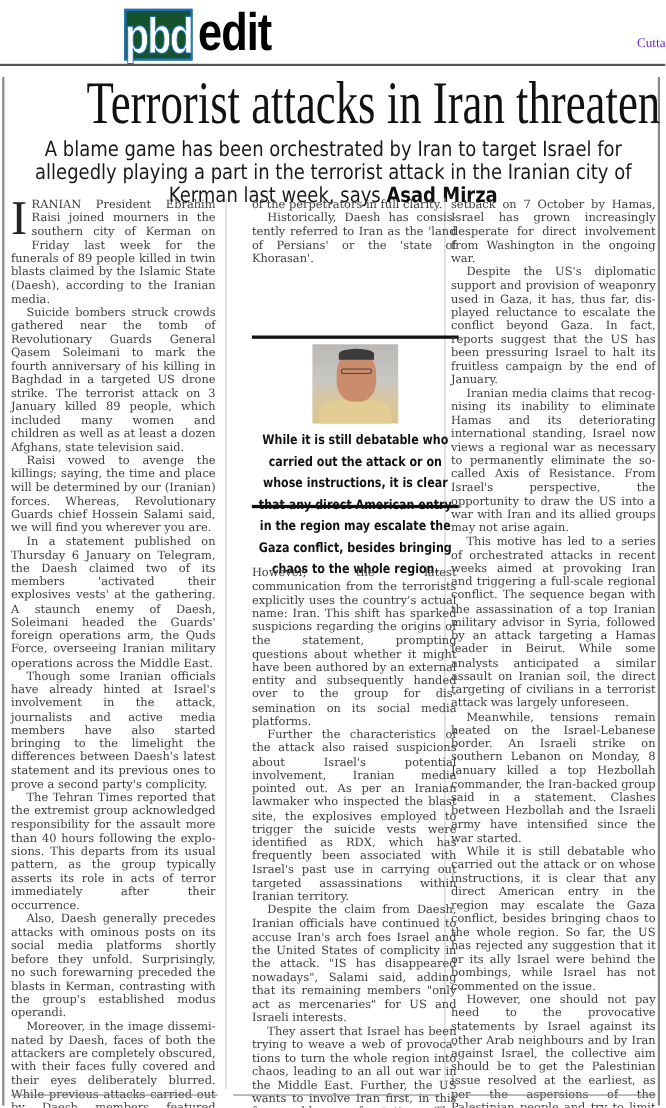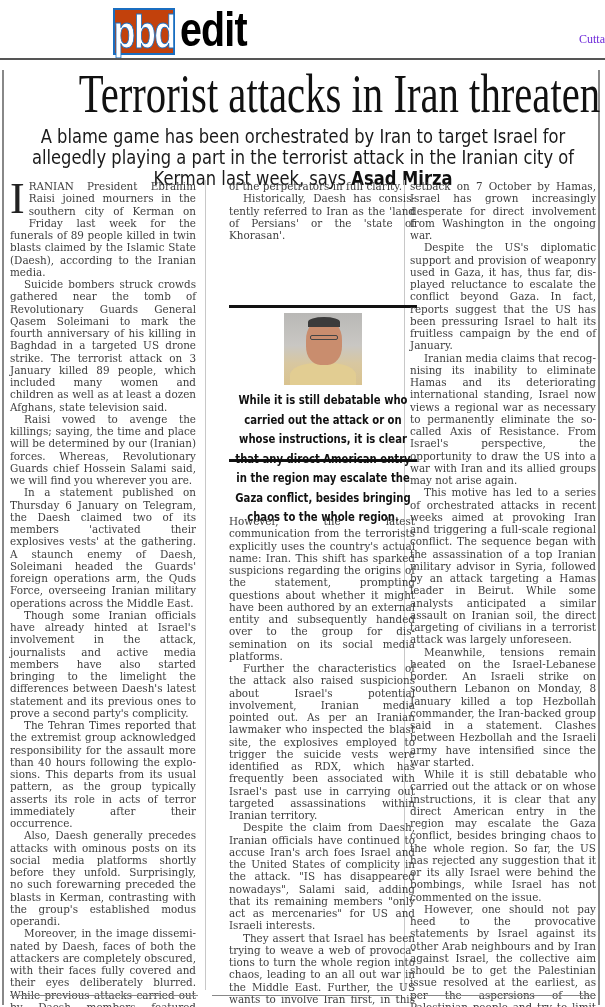--- a/index.html
+++ b/index.html
@@ -2,21 +2,21 @@
 <html><head>
 <meta charset="utf-8">
 <style>
   * { box-sizing: border-box; margin: 0; padding: 0; }
   html, body { width: 605px; height: 1007px; background: #ffffff; overflow: hidden; }
   body { position: relative; font-family: "DejaVu Serif", serif; color: #3a3a3a; }
 
   .masthead { position: absolute; left: 0; top: 0; width: 605px; height: 58px; }
   .logo-box {
     position: absolute; left: 113px; top: 8px; width: 62px; height: 47px;
-    background: #c2410c; border: 2px solid #1a6ec0;
+    background: #14532d; border: 2px solid #1a6ec0;
     display: flex; align-items: center; justify-content: center;
   }
   .logo-box span {
     font-family: "Liberation Sans", sans-serif; font-weight: bold;
     font-size: 46px; line-height: 44px; color: #ffffff; letter-spacing: -2px;
     transform: scaleX(0.78); display: inline-block;
     -webkit-text-stroke: 1px #1a6ec0;
   }
   .logo-edit {
     position: absolute; left: 180px; top: 6px;

